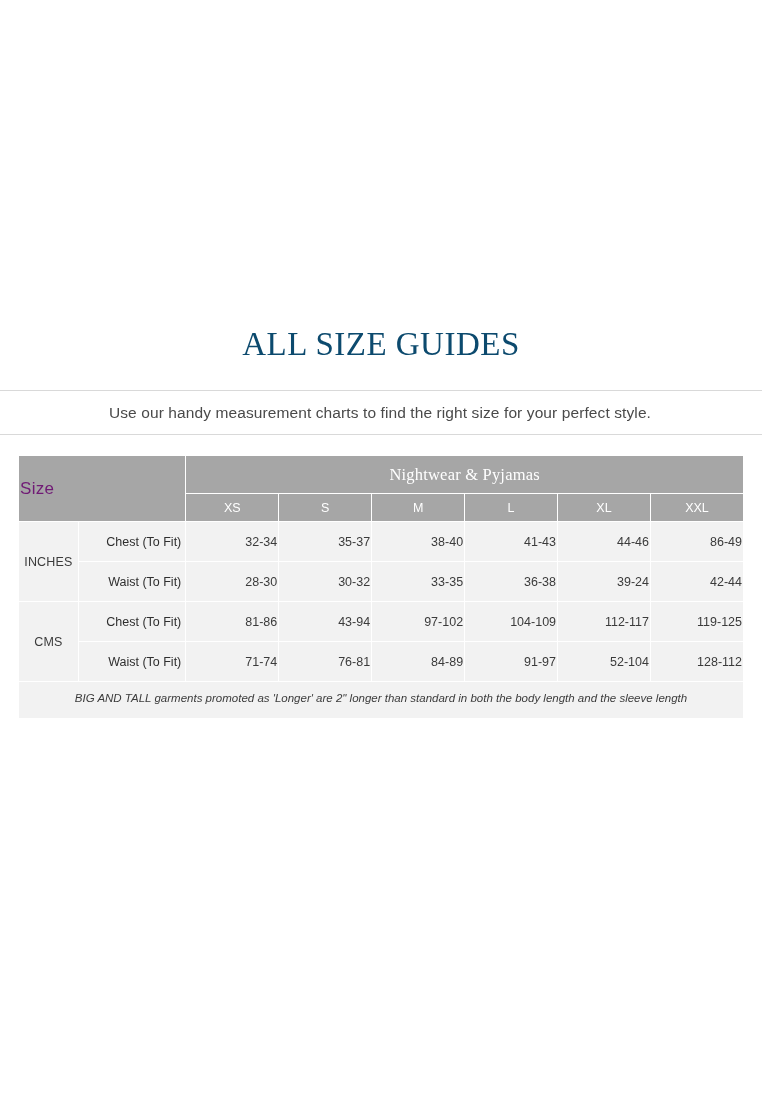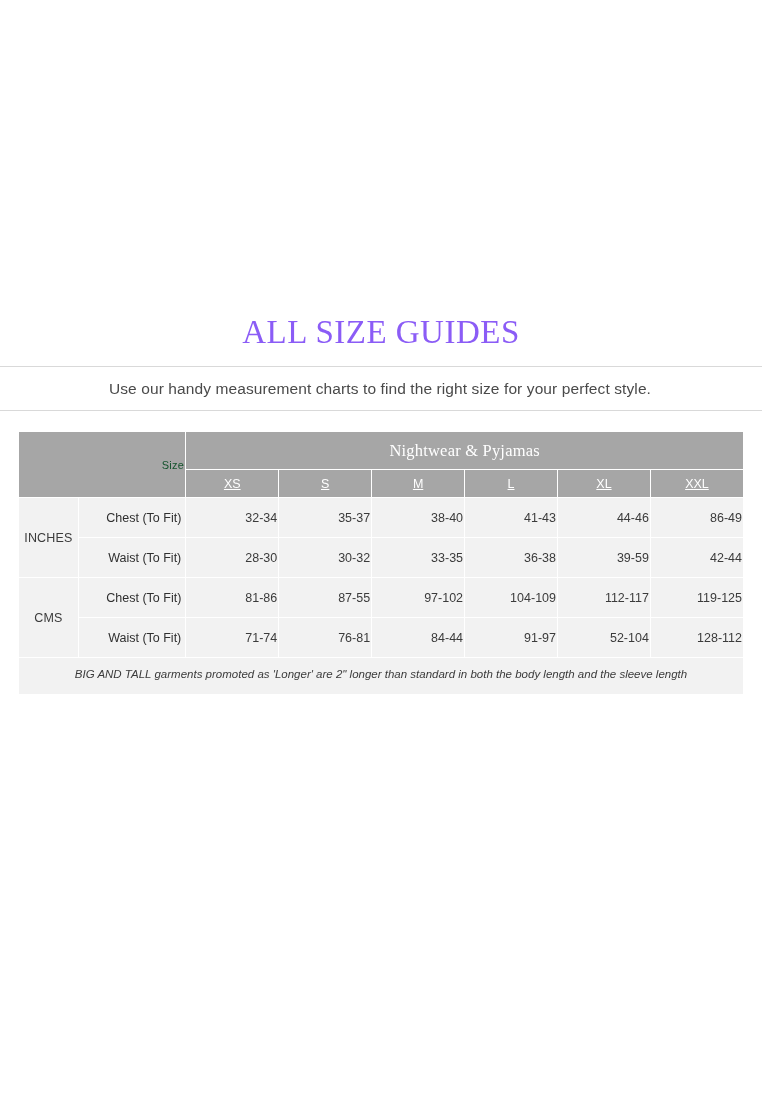--- a/index.html
+++ b/index.html
@@ -25,23 +25,23 @@
     position: absolute;
     left: 0;
     top: 300px;
     width: 762px;
   }
   .title {
     font-family: "Liberation Serif", serif;
     font-size: 33px;
     letter-spacing: 0.5px;
     text-align: center;
-    color: #8b5cf6;
+    color: #0c4a6e;
     font-weight: normal;
-    margin: 0;
+    margin: 12px;
     padding: 14px 0 16px 0;
     line-height: 1.1;
   }
   .rule {
     border-top: 1px solid #d9d9d9;
     width: 762px;
   }
   .subtitle {
     text-align: center;
     font-size: 15.5px;
@@ -56,45 +56,44 @@
     border-collapse: collapse;
     width: 726px;
     table-layout: fixed;
   }
   table.size-table td, table.size-table th {
     border: 1px solid #ffffff;
     font-weight: normal;
   }
   .hdr-size {
     background: #a6a6a6;
-    color: #14532d;
-    font-size: 11px;
+    color: #701a75;
+    font-size: 17px;
     font-weight: bold;
-    text-align: right;
+    text-align: left;
     height: 66px;
     letter-spacing: 0.3px;
   }
   .hdr-group {
     background: #a6a6a6;
     color: #ffffff;
     font-size: 16.5px;
     font-weight: bold;
     text-align: center;
     height: 38px;
     letter-spacing: 0.2px;
     font-family: Liberation Serif, serif;
   }
   .hdr-col {
     background: #a6a6a6;
     color: #ffffff;
     font-size: 12.5px;
     text-align: center;
     height: 28px;
     border-top: 1px solid #bfbfbf;
-    text-decoration: underline;
   }
   .unit-cell {
     background: #f2f2f2;
     color: #3b3b3b;
     font-size: 12.5px;
     text-align: center;
     font-weight: normal;
     letter-spacing: 0.2px;
   }
   .row-label {
@@ -178,39 +177,39 @@
             <td class="val">41-43</td>
             <td class="val">44-46</td>
             <td class="val">86-49</td>
           </tr>
           <tr>
             <td class="row-label">Waist (To Fit)</td>
             <td class="val">28-30</td>
             <td class="val">30-32</td>
             <td class="val">33-35</td>
             <td class="val">36-38</td>
-            <td class="val">39-59</td>
+            <td class="val">39-24</td>
             <td class="val">42-44</td>
           </tr>
 
           <tr>
             <td class="unit-cell" rowspan="2">CMS</td>
             <td class="row-label">Chest (To Fit)</td>
             <td class="val">81-86</td>
-            <td class="val">87-55</td>
+            <td class="val">43-94</td>
             <td class="val">97-102</td>
             <td class="val">104-109</td>
             <td class="val">112-117</td>
             <td class="val">119-125</td>
           </tr>
           <tr>
             <td class="row-label">Waist (To Fit)</td>
             <td class="val">71-74</td>
             <td class="val">76-81</td>
-            <td class="val">84-44</td>
+            <td class="val">84-89</td>
             <td class="val">91-97</td>
             <td class="val">52-104</td>
             <td class="val">128-112</td>
           </tr>
           <tr class="note-row">
             <td colspan="8">BIG AND TALL garments promoted as 'Longer' are 2" longer than standard in both the body length and the sleeve length</td>
           </tr>
         </tbody>
       </table>
     </div>

